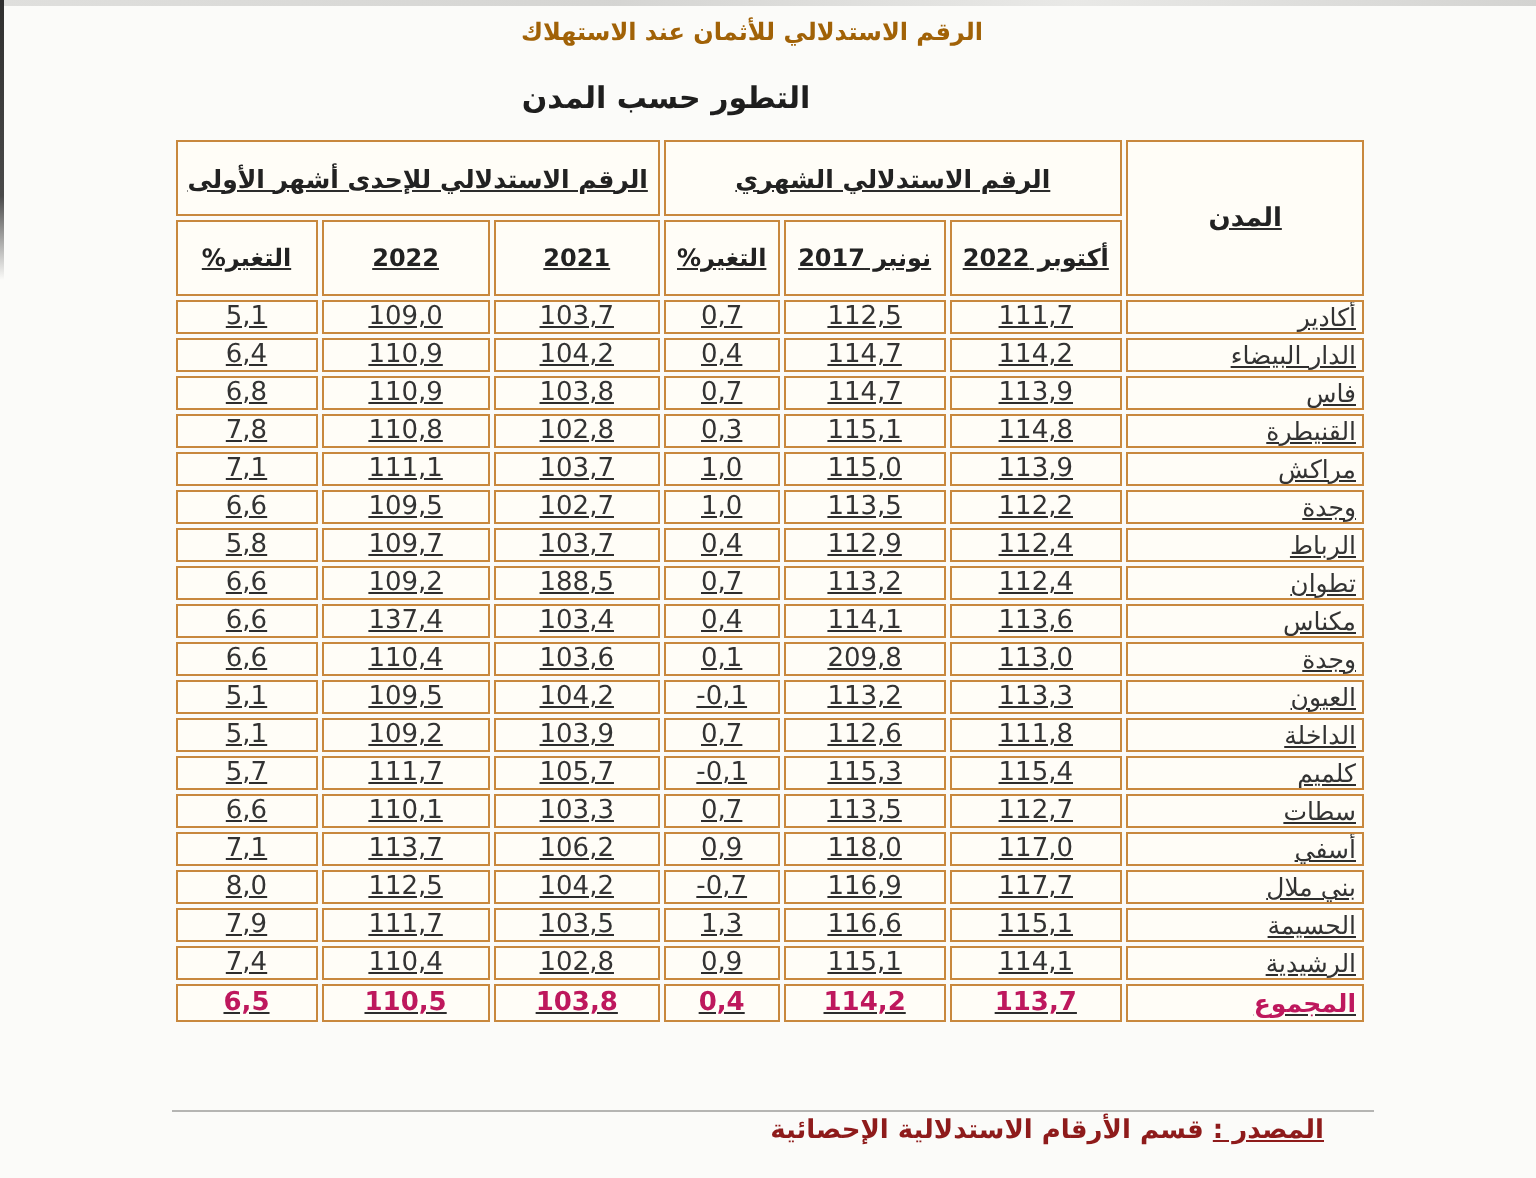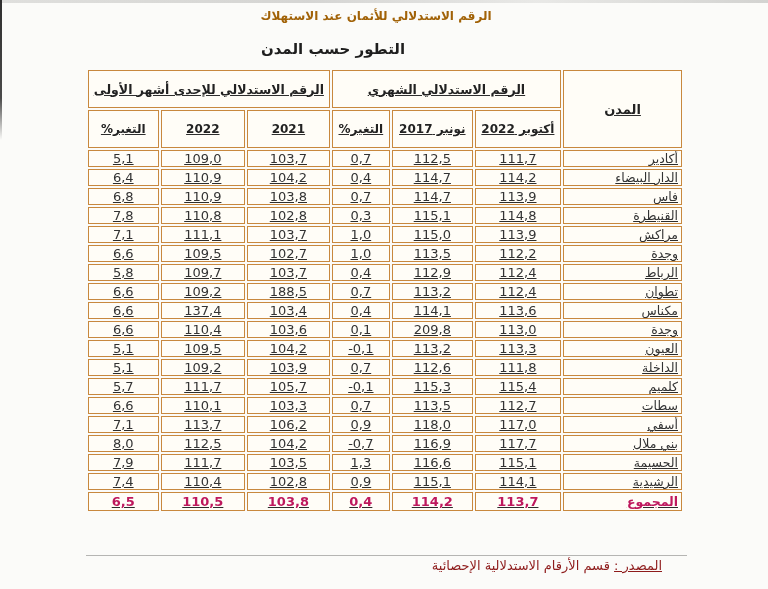--- a/index.html
+++ b/index.html
@@ -74,21 +74,21 @@
     height: 17px; font-size: 12.5px; text-align: right; padding-right: 5px; color: #333; margin-left: 28px;
   }
   td.num {
     height: 17px; font-size: 13px; text-align: center; direction: ltr; color: #333;
   }
   tr.total td { font-weight: bold; height: 19px; color: #be185d; }
 
   
   .source {
     position: absolute; top: 558px; right: 106px;
-    direction: rtl; font-size: 13px; font-weight: normal; color: #8e1b1b;
+    direction: rtl; font-size: 13px; font-weight: bold; color: #8e1b1b;
     white-space: nowrap;
   }
   .source .src-label { text-decoration: underline; }
 </style>
 </head>
 <body>
 
 <div class="page">
 
   <div class="edge-top"></div>

